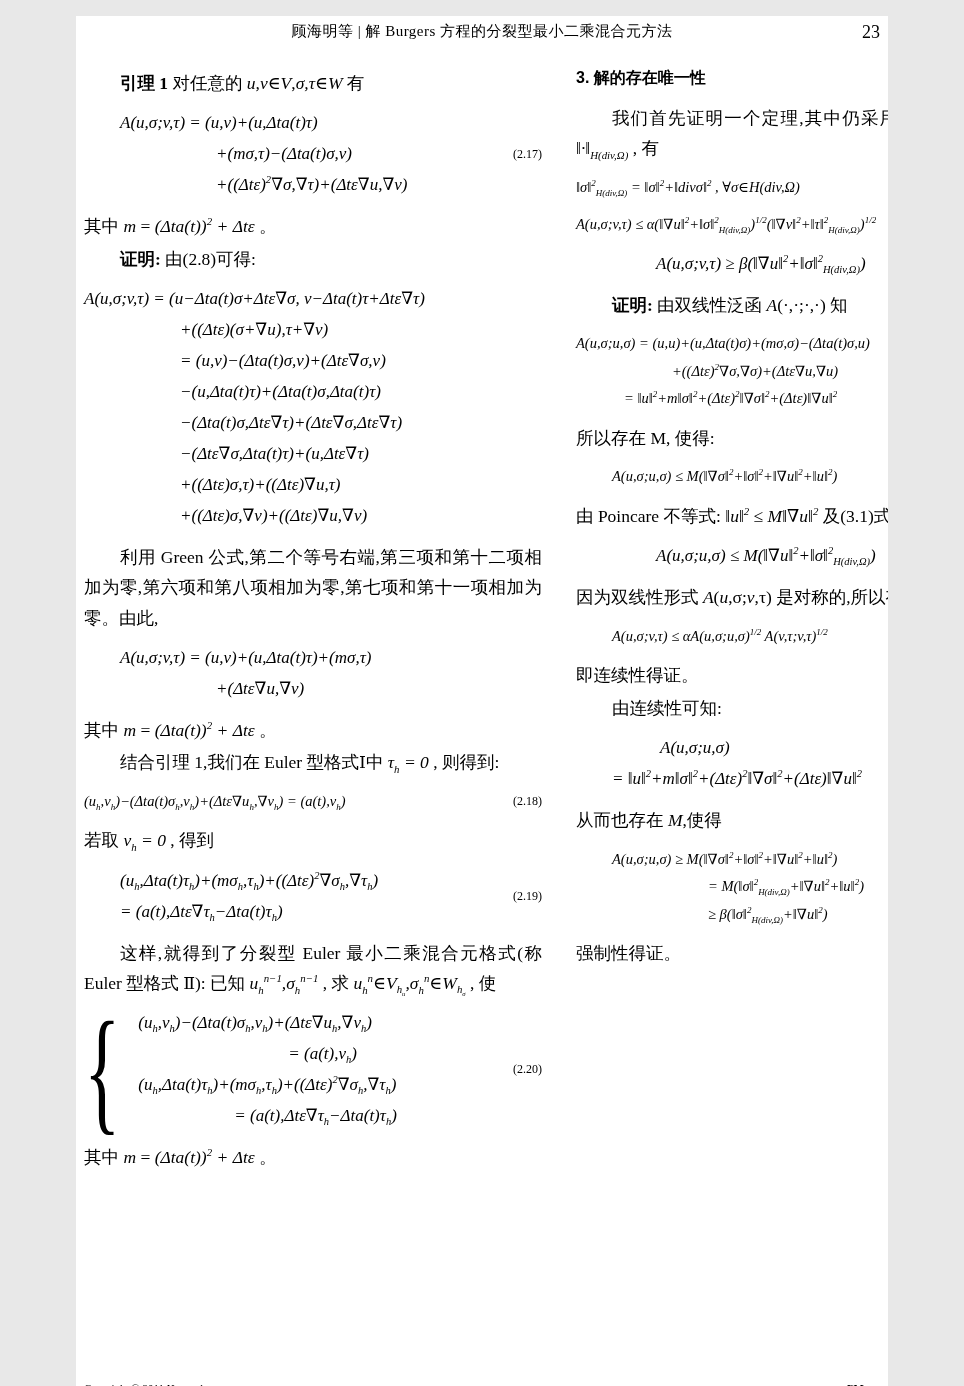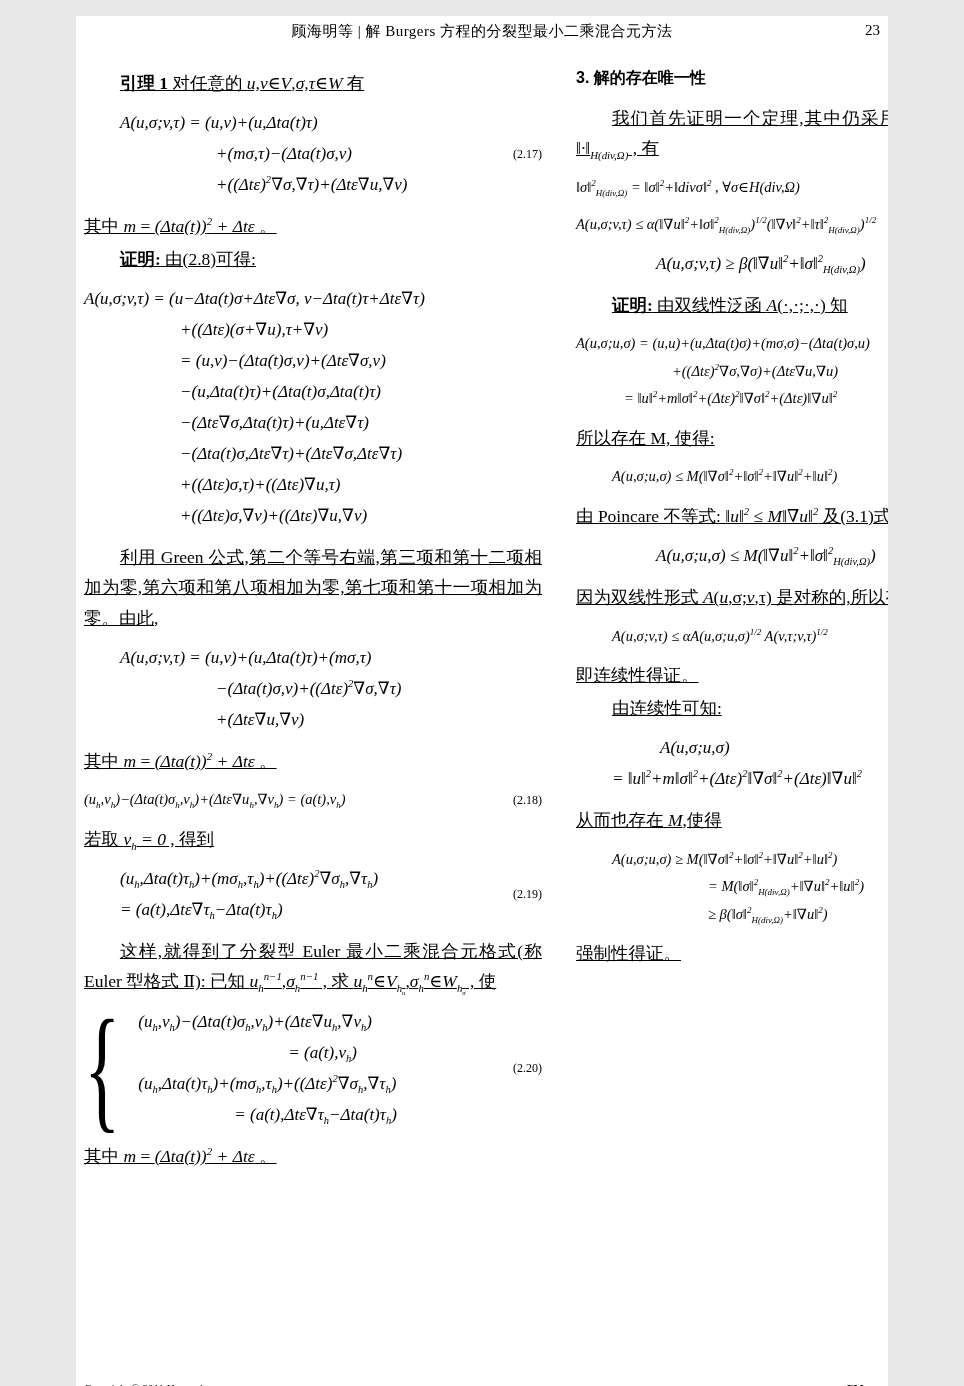--- a/index.html
+++ b/index.html
@@ -1,23 +1,23 @@
 <!DOCTYPE html>
 <html><head>
 <meta charset="utf-8">
 <style>
   html,body{margin:0;padding:0;background:#e8e8e8;}
   .page{position:relative;width:812px;height:1386px;margin:16px auto;background:#ffffff;
         font-family:"Liberation Serif","DejaVu Serif",serif;color:#000;overflow:hidden;}
   .hdr{position:absolute;top:6px;left:0;right:0;height:26px;}
   .hdr-title{text-align:center;font-size:15px;letter-spacing:.5px;}
-  .hdr-page{position:absolute;top:0;right:8px;font-size:15px;}
+  .hdr-page{position:absolute;top:0;right:8px;font-size:18px;}
   .cols{position:absolute;top:50px;left:8px;right:6px;display:flex;gap:34px;}
   .col{width:458px;flex:0 0 458px;}
-  .para{font-size:17.5px;line-height:1.74;text-align:justify;margin:2px 0;text-decoration:underline;}
+  .para{font-size:17.5px;line-height:1.74;text-align:justify;margin:2px 0;}
   .para.indent{text-indent:2.05em;}
   .bseg{font-weight:bold;}
   .heading{font-size:16px;font-weight:bold;font-family:"Liberation Sans","DejaVu Sans",sans-serif;
            margin:2px 0 14px 0;}
   .eq{display:flex;align-items:center;margin:10px 0;font-style:italic;font-size:17px;line-height:1.82;}
   .eq.small{font-size:14.5px;line-height:1.9;}
   .eq .lines{flex:1 1 auto;min-width:0;}
   .eq .line{white-space:nowrap;}
   .eq .label{font-style:normal;font-size:12px;flex:0 0 auto;padding-left:4px;}
   .eq sup,.eq sub,.para sup,.para sub{font-size:62%;line-height:0;}
@@ -51,35 +51,35 @@
           <span class="label">(2.17)</span>
         </div>
         <div class="para"><span>其中 <i>m</i> = <i>(Δta(t))<sup>2</sup> + Δtε</i> 。</span></div>
         <div class="para indent"><span class="bseg">证明:</span><span> 由(2.8)可得:</span></div>
         <div class="eq">
           <div class="lines">
             <div class="line i0">A(u,σ;v,τ) = (u−Δta(t)σ+Δtε∇σ, v−Δta(t)τ+Δtε∇τ)</div>
             <div class="line i2">+((Δtε)(σ+∇u),τ+∇v)</div>
             <div class="line i2">= (u,v)−(Δta(t)σ,v)+(Δtε∇σ,v)</div>
             <div class="line i2">−(u,Δta(t)τ)+(Δta(t)σ,Δta(t)τ)</div>
+            <div class="line i2">−(Δta(t)σ,Δtε∇τ)+(Δtε∇σ,Δtε∇τ)</div>
             <div class="line i2">−(Δtε∇σ,Δta(t)τ)+(u,Δtε∇τ)</div>
-            <div class="line i2">−(Δta(t)σ,Δtε∇τ)+(Δtε∇σ,Δtε∇τ)</div>
             <div class="line i2">+((Δtε)σ,τ)+((Δtε)∇u,τ)</div>
             <div class="line i2">+((Δtε)σ,∇v)+((Δtε)∇u,∇v)</div>
           </div>
         </div>
         <div class="para indent"><span>利用 Green 公式,第二个等号右端,第三项和第十二项相加为零,第六项和第八项相加为零,第七项和第十一项相加为零。由此,</span></div>
         <div class="eq">
           <div class="lines p1">
             <div class="line i0">A(u,σ;v,τ) = (u,v)+(u,Δta(t)τ)+(mσ,τ)</div>
-            <div class="line i2">−(Δta(t)σ,v)+((Δtε)<sup>2</sup>∇σ,∇τ)</div>
             <div class="line i2">+(Δtε∇u,∇v)</div>
           </div>
         </div>
         <div class="para"><span>其中 <i>m</i> = <i>(Δta(t))<sup>2</sup> + Δtε</i> 。</span></div>
+        <div class="para indent"><span>结合引理 1,我们在 Euler 型格式Ⅰ中 <i>τ<sub>h</sub> = 0</i> , 则得到:</span></div>
         <div class="eq small">
           <div class="lines">
             <div class="line i0">(u<sub>h</sub>,v<sub>h</sub>)−(Δta(t)σ<sub>h</sub>,v<sub>h</sub>)+(Δtε∇u<sub>h</sub>,∇v<sub>h</sub>) = (a(t),v<sub>h</sub>)</div>
           </div>
           <span class="label">(2.18)</span>
         </div>
         <div class="para"><span>若取 <i>v<sub>h</sub> = 0</i> , 得到</span></div>
         <div class="eq">
           <div class="lines p1">
             <div class="line i0">(u<sub>h</sub>,Δta(t)τ<sub>h</sub>)+(mσ<sub>h</sub>,τ<sub>h</sub>)+((Δtε)<sup>2</sup>∇σ<sub>h</sub>,∇τ<sub>h</sub>)</div>

